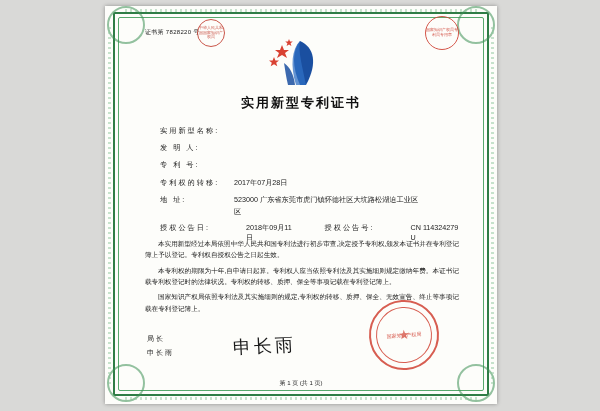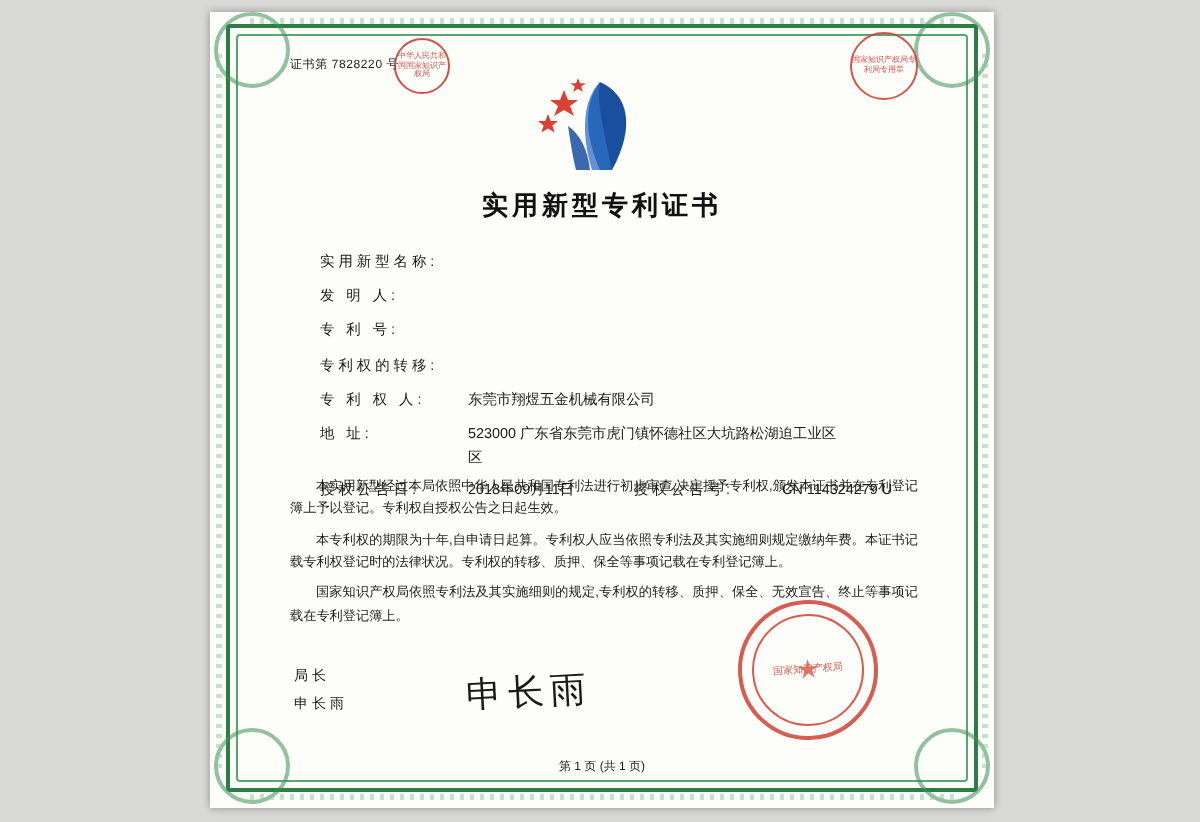--- a/index.html
+++ b/index.html
@@ -88,21 +88,21 @@
     font-size:7.2px;color:#1a1a1a;line-height:1.35;
   }
   .row{display:flex;margin-bottom:7.5px;}
   .row .lab{
     width:74px;flex:none;
     letter-spacing:2px;
   }
   .row .val{flex:1;}
   .row .val2{margin-left:30px;}
   .row.two{display:flex;}
-  .row.two .seg{display:flex;}
+  .row.two .seg{display:flex;gap:12px;}
   .row.two .seg .lab{width:74px;}
   .cont{margin-left:74px;margin-top:-5px;margin-bottom:6px;font-size:7.2px;}
 
   .body-text{
     position:absolute;left:40px;right:38px;top:232px;
     font-size:6.6px;line-height:1.72;color:#1c1c1c;
     text-align:justify;
   }
   .body-text p{margin:0 0 4px 0;text-indent:13px;}
 
@@ -180,24 +180,21 @@
       <div class="lab">实用新型名称:</div>
     </div>
     <div class="row">
       <div class="lab">发 明 人:</div>
     </div>
     <div class="row">
       <div class="lab">专 利 号:</div>
     </div>
     <div class="row">
       <div class="lab">专利权的转移:</div>
-    </div>
-    <div class="row">
-      <div class="lab">专 利 权 人:</div>
-      <div class="val">东莞市翔煜五金机械有限公司</div>
+      <div class="val">2017年07月28日</div>
     </div>
     <div class="row">
       <div class="lab">地 址:</div>
       <div class="val">523000 广东省东莞市虎门镇怀德社区大坑路松湖迫工业区</div>
     </div>
     <div class="cont">区</div>
     <div class="row two">
       <div class="seg">
         <div class="lab">授权公告日:</div>
         <div>2018年09月11日</div>

